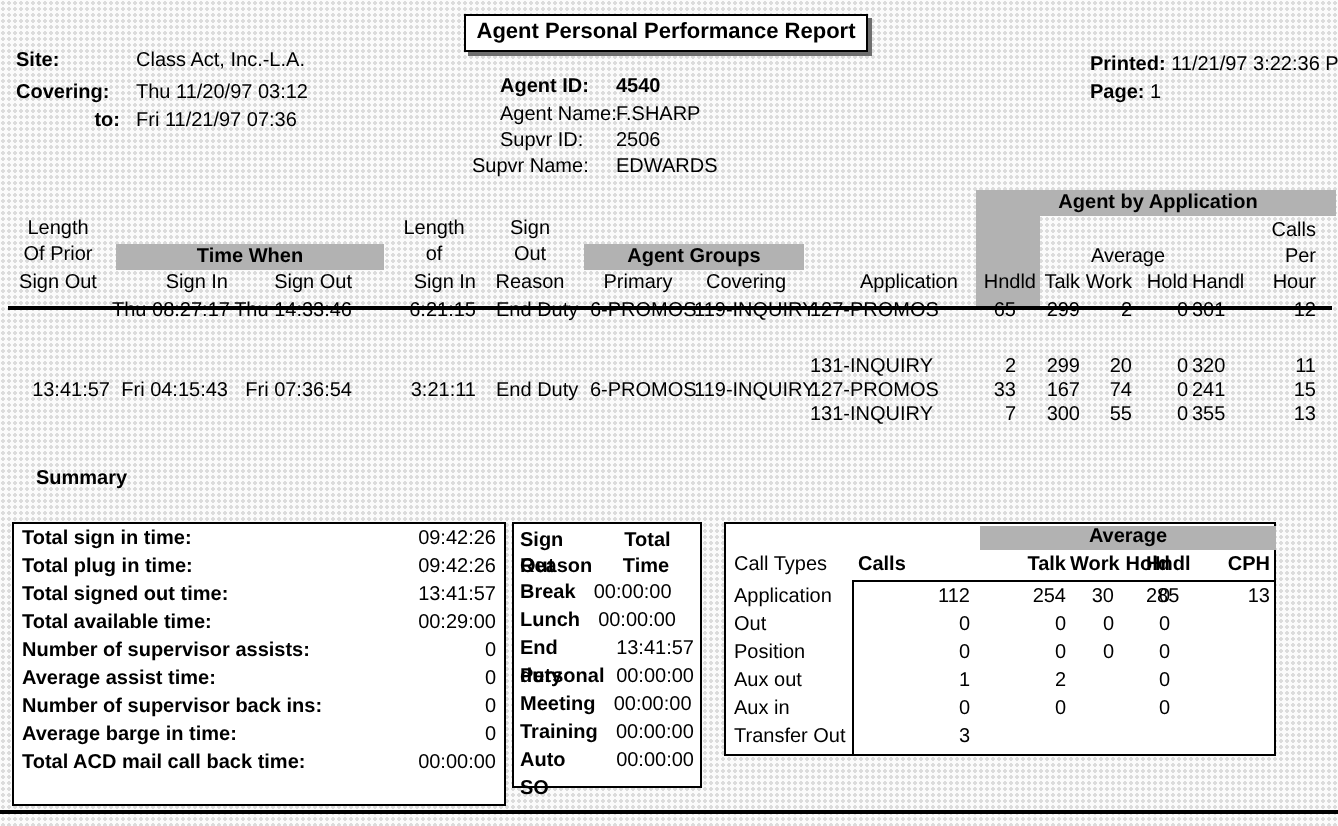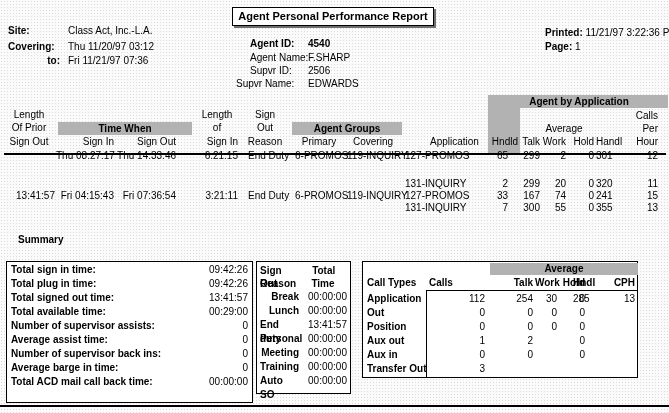--- a/index.html
+++ b/index.html
@@ -37,27 +37,27 @@
   .c11{left:542px;width:24px;text-align:right}
   .c12{left:568px;width:26px;text-align:right}
   .c13{left:596px;width:34px;}
   .c14{left:632px;width:26px;text-align:right}
   .hhndld{left:486px;width:32px;text-align:right}
   .happ{left:430px}
   .havg{left:532px;width:64px;text-align:center}
   .hcp{left:618px;width:40px;text-align:right}
   .sumbox{position:absolute;background:#fff;border:1px solid #000}
   .srow{display:flex;justify-content:space-between;height:14px;line-height:14px;padding:0 4px}
-  .mrow{display:flex;justify-content:flex-end;height:14px;line-height:14px;padding:0 3px}
+  .mrow{display:flex;justify-content:flex-start;height:14px;line-height:14px;padding:0 3px}
   .mhead{display:flex;justify-content:space-between;height:13px;line-height:13px;padding:0 3px;font-weight:bold}
   .mval{width:48px;text-align:right}
   .mhv{width:48px;text-align:center}
   .rrow{position:absolute;left:0;width:100%;height:14px;line-height:14px}
   .rhead{position:absolute;left:0;top:15px;width:100%;height:12px;line-height:12px;font-weight:bold}
-  .rc-label{position:absolute;left:4px;font-weight:bold}
+  .rc-label{position:absolute;left:4px;font-weight:normal}
   .rc-calls{position:absolute;left:66px;width:56px;text-align:right}
   .rc-talk{position:absolute;left:126px;width:44px;text-align:right}
   .rc-work{position:absolute;left:172px;width:22px;text-align:right}
   .rc-hold{position:absolute;left:196px;width:26px;text-align:right}
   .rc-hndl{position:absolute;left:210px;width:38px;text-align:left}
   .rc-cph{position:absolute;left:248px;width:24px;text-align:right}
   .rh-calls{position:absolute;left:66px;font-weight:bold}
 </style>
 </head>
 <body>

